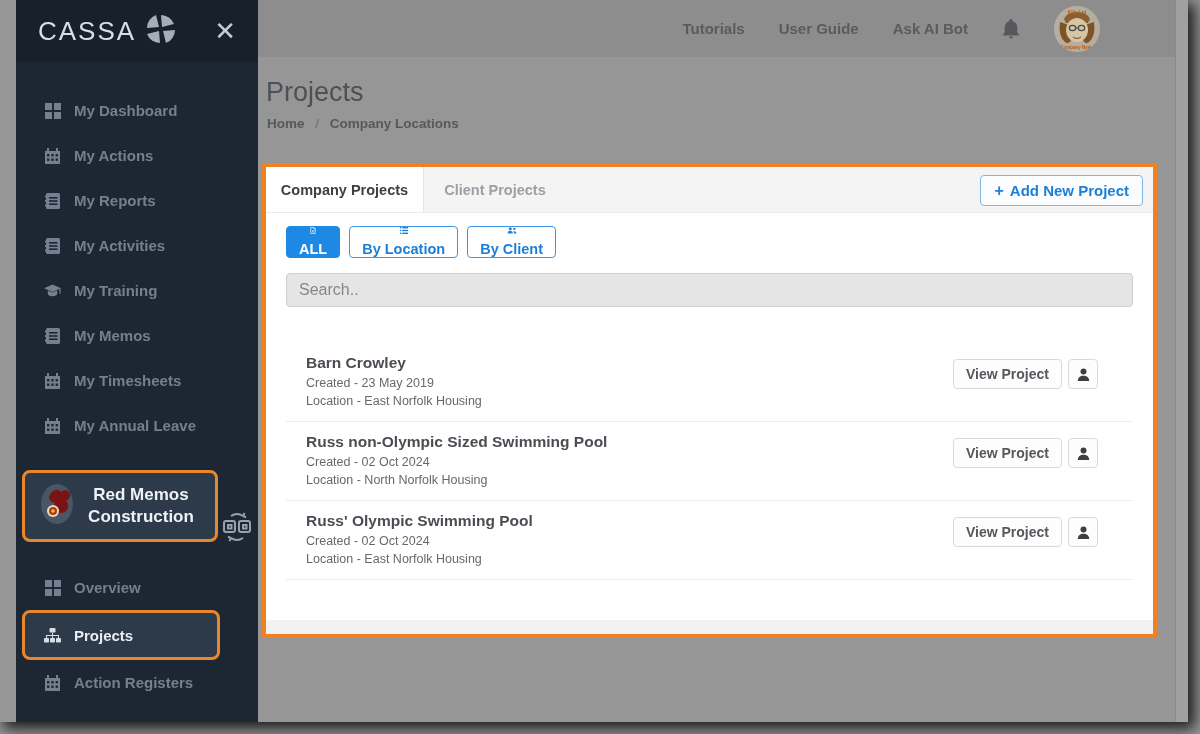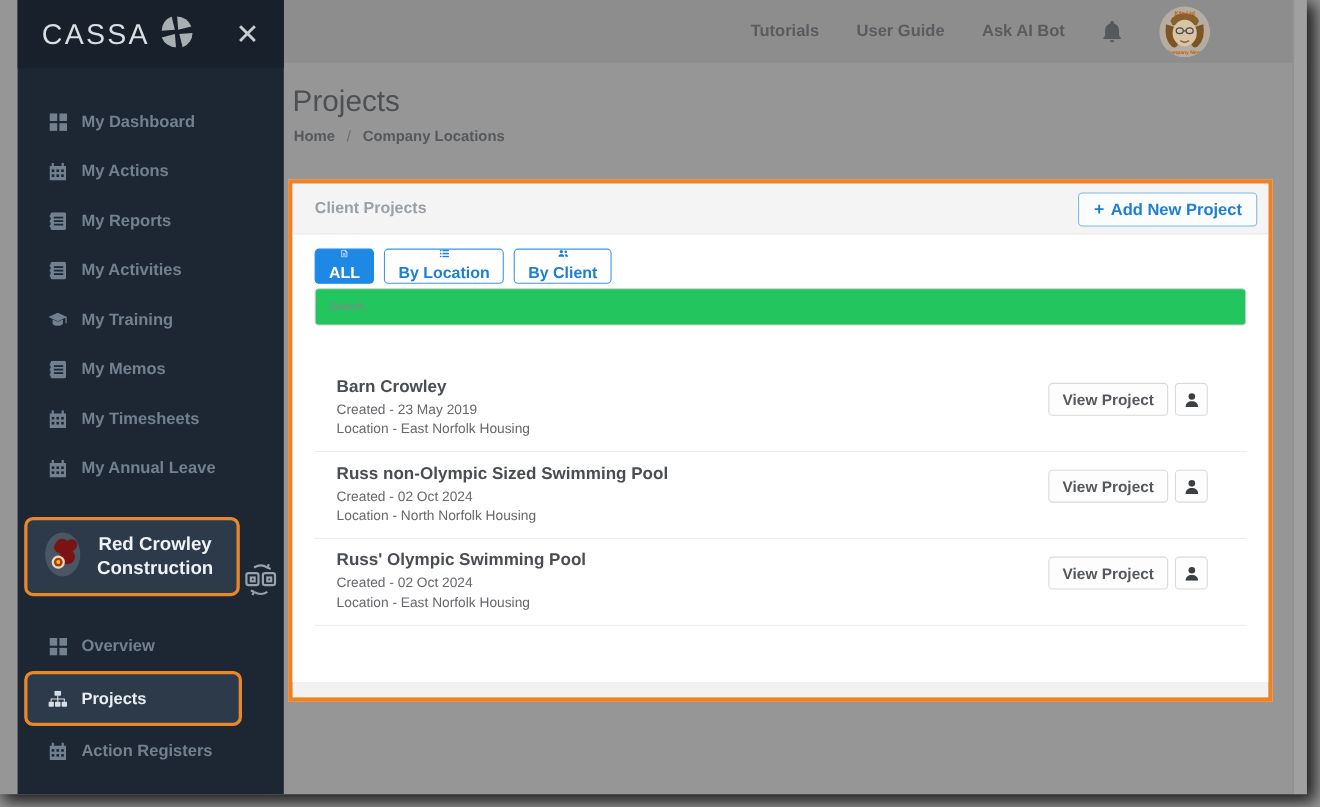--- a/index.html
+++ b/index.html
@@ -75,23 +75,23 @@
              align-items:center; padding:0 13px; cursor:pointer; gap:6px; }
   .add-btn .plus { font-weight:700; font-size:16px; }
 
   .card { flex:1; background:#ffffff; padding:13px 20px 0; overflow:hidden; }
   .filters { display:flex; gap:9px; }
   .fbtn { height:32px; border-radius:4px; font-size:14.5px; font-weight:600;
           display:flex; align-items:center; gap:7px; padding:0 12px; cursor:pointer;flex-direction:column; }
   .fbtn.solid { background:#1e88e5; border:1px solid #1e88e5; color:#ffffff; }
   .fbtn.outline { background:#ffffff; border:1px solid #3d97e4; color:#1b7fd6; }
 
-  .search { margin-top:4px; width:100%; height:34px; border:1px solid #cfcfcf;
-            border-radius:4px; padding:0 12px; font-size:10px; color:#444;
-            font-family:"Liberation Sans", sans-serif; background:#22c55e; }
+  .search { margin-top:15px; width:100%; height:34px; border:1px solid #cfcfcf;
+            border-radius:4px; padding:0 12px; font-size:16px; color:#444;
+            font-family:"Liberation Sans", sans-serif; background:#e5e5e5; }
   .search::placeholder { color:#85878a; }
 
   .plist { margin-top:36px; }
   .prow { display:flex; align-items:flex-start; padding:11px 0 13px 20px;
           border-bottom:1px solid #ededed; }
   .pinfo { flex:1; }
   .pname { font-size:15.5px; font-weight:700; color:#4a4d52; }
   .pmeta { font-size:12.5px; color:#66686c; margin-top:4px; }
   .pbtns { display:flex; gap:6px; margin-top:5px; margin-right:35px; }
   .view-btn { height:30px; border:1px solid #d9d9d9; border-radius:4px;
@@ -252,21 +252,21 @@
         <span>
           <svg width="40" height="50" viewBox="0 0 40 50">
             <ellipse cx="20" cy="25" rx="16" ry="20" fill="#4b5664"></ellipse>
             <path d="M14 14 c3 -4 8 -4 10 -1 c3 -3 8 -2 9 2 c1 3 -2 6 -4 7 c2 2 3 6 1 9 c-2 3 -7 4 -10 2 c-3 -2 -4 -6 -2 -9 c-3 0 -6 -3 -6 -6 z" fill="#7a1313"></path>
             <circle cx="16" cy="32" r="6" fill="#e8dbc0"></circle>
             <circle cx="16" cy="32" r="4" fill="#b03a10"></circle>
             <circle cx="16" cy="32" r="1.8" fill="#f5c23c"></circle>
           </svg>
         </span>
         <div class="company-name">
-          <div>Red Crowley</div>
+          <div>Red Memos</div>
           <div>Construction</div>
         </div>
       </div>
       <span class="switch-ic">
         <svg width="34" height="34" viewBox="0 0 34 34" fill="none" stroke="#97a2ae" stroke-width="2">
           <rect x="4" y="11" width="11" height="11" rx="2"></rect>
           <rect x="8" y="15" width="3.5" height="3.5"></rect>
           <rect x="19" y="11" width="11" height="11" rx="2"></rect>
           <rect x="23" y="15" width="3.5" height="3.5"></rect>
           <path d="M11 6 q6 -4 12 0"></path>
@@ -353,20 +353,21 @@
   <div class="main">
     <div class="page-title">Projects</div>
     <div class="breadcrumb">
       <span>Home</span>
       <span class="sep">/</span>
       <span>Company Locations</span>
     </div>
 
     <div class="panel">
       <div class="tabbar">
+        <div class="tab active">Company Projects</div>
         <div class="tab inactive">Client Projects</div>
         <button class="add-btn">
           <span class="plus">+</span>
           <span>Add New Project</span>
         </button>
       </div>
 
       <div class="card">
         <div class="filters">
           <button class="fbtn solid">

